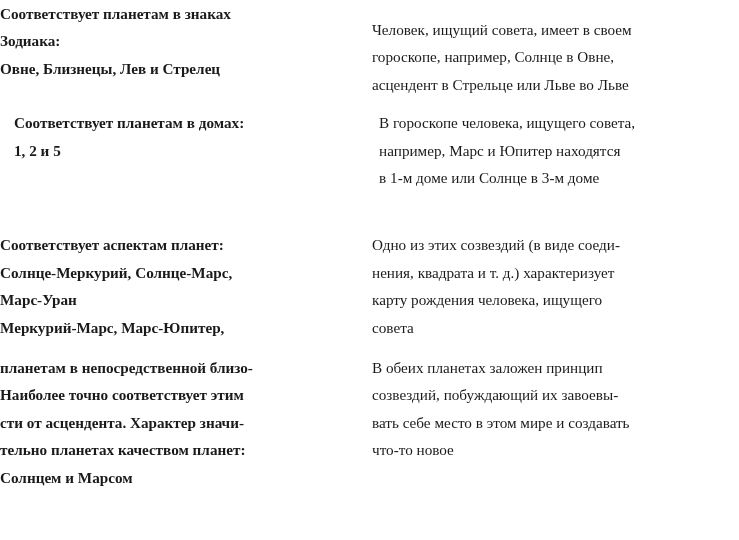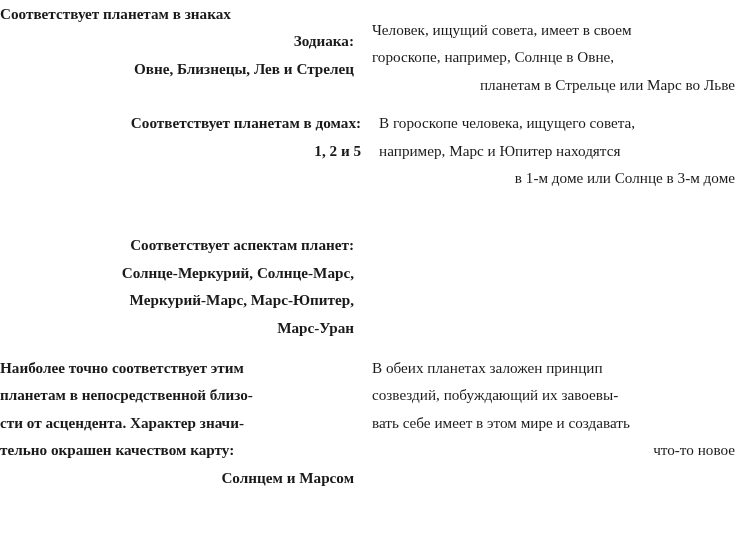--- a/index.html
+++ b/index.html
@@ -58,21 +58,21 @@
   .row-2 .col-left { padding-top: 11px; margin-left: 14px; }
   .row-2 .col-right { padding-top: 11px; }
   .row-3 .col-left { padding-top: 40px; }
   .row-3 .col-right { padding-top: 40px; }
   .row-4 .col-left { padding-top: 13px; }
   .row-4 .col-right { padding-top: 13px; }
 
   
   .para .lastline {
     display: block;
-    text-align: right;
+    text-align: left;
   }
   .j {
     display: block;
     text-align: justify;
   }
 </style>
 </head>
 <body>
 
 <div class="page">
@@ -83,21 +83,21 @@
         <div class="para">
           <span class="j">Соответствует планетам в знаках</span>
           <span class="lastline">Зодиака:</span>
           <span class="lastline">Овне, Близнецы, Лев и Стрелец</span>
         </div>
       </div>
       <div class="cell col-right">
         <div class="para">
           <span class="j">Человек, ищущий совета, имеет в своем</span>
           <span class="j">гороскопе, например, Солнце в Овне,</span>
-          <span class="lastline">планетам в Стрельце или Марс во Льве</span>
+          <span class="lastline">асцендент в Стрельце или Льве во Льве</span>
         </div>
       </div>
     </div>
 
     <div class="row row-2">
       <div class="cell col-left">
         <div class="para">
           <span class="lastline">Соответствует планетам в домах:</span>
           <span class="lastline">1, 2 и 5</span>
         </div>
@@ -109,40 +109,48 @@
           <span class="lastline">в 1-м доме или Солнце в 3-м доме</span>
         </div>
       </div>
     </div>
 
     <div class="row row-3">
       <div class="cell col-left">
         <div class="para">
           <span class="lastline">Соответствует аспектам планет:</span>
           <span class="lastline">Солнце-Меркурий, Солнце-Марс,</span>
+          <span class="lastline">Марс-Уран</span>
           <span class="lastline">Меркурий-Марс, Марс-Юпитер,</span>
-          <span class="lastline">Марс-Уран</span>
+        </div>
+      </div>
+      <div class="cell col-right">
+        <div class="para">
+          <span class="j">Одно из этих созвездий (в виде соеди-</span>
+          <span class="j">нения, квадрата и т. д.) характеризует</span>
+          <span class="j">карту рождения человека, ищущего</span>
+          <span class="lastline">совета</span>
         </div>
       </div>
     </div>
 
     <div class="row row-4">
       <div class="cell col-left">
         <div class="para">
+          <span class="j">планетам в непосредственной близо-</span>
           <span class="j">Наиболее точно соответствует этим</span>
-          <span class="j">планетам в непосредственной близо-</span>
           <span class="j">сти от асцендента. Характер значи-</span>
-          <span class="j">тельно окрашен качеством карту:</span>
+          <span class="j">тельно планетах качеством планет:</span>
           <span class="lastline">Солнцем и Марсом</span>
         </div>
       </div>
       <div class="cell col-right">
         <div class="para">
           <span class="j">В обеих планетах заложен принцип</span>
           <span class="j">созвездий, побуждающий их завоевы-</span>
-          <span class="j">вать себе имеет в этом мире и создавать</span>
+          <span class="j">вать себе место в этом мире и создавать</span>
           <span class="lastline">что-то новое</span>
         </div>
       </div>
     </div>
 
   </div>
 </div>
 
 </body></html>

